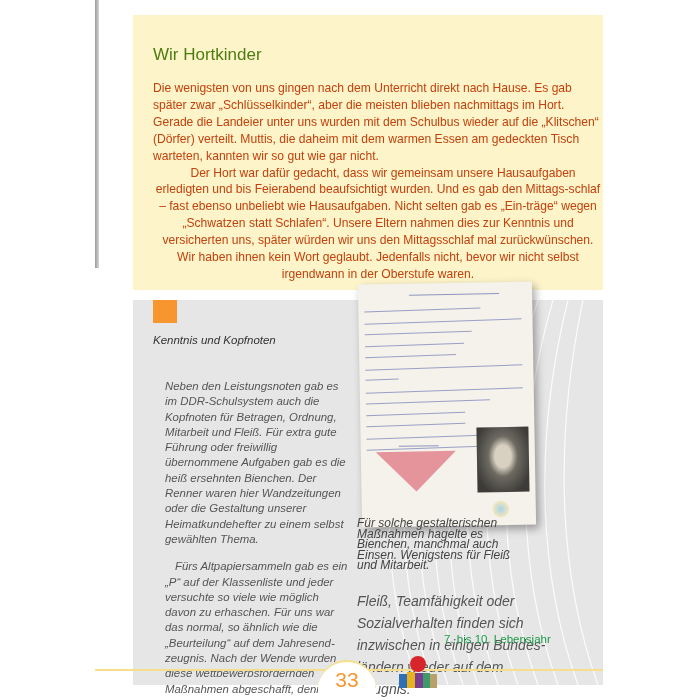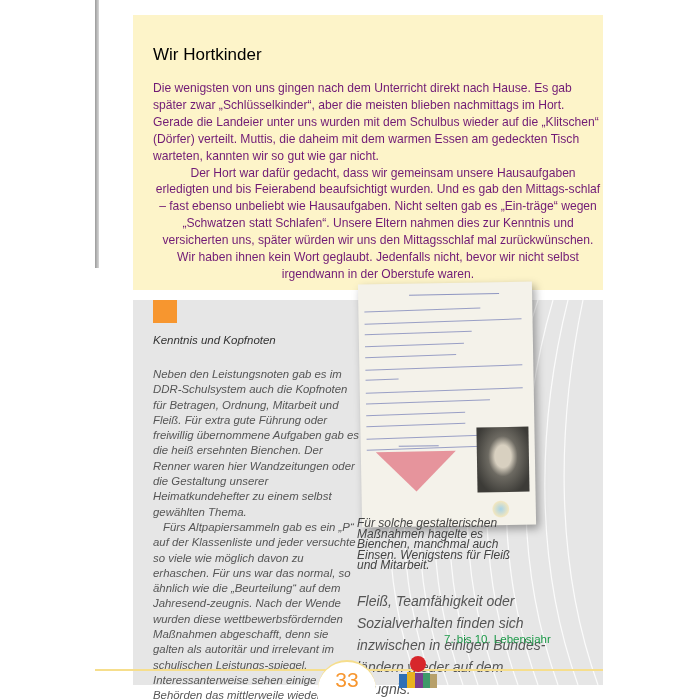--- a/index.html
+++ b/index.html
@@ -1,28 +1,28 @@
 <!DOCTYPE html>
 <html><head>
 <meta charset="utf-8">
 <style>
   html, body { margin:0; padding:0; }
   body { width:700px; height:700px; background:#ffffff; position:relative; overflow:hidden; font-family:"Liberation Sans", sans-serif; }
   .page-shadow { position:absolute; left:95px; top:0; width:4px; height:268px; background:linear-gradient(to right,#9a9a9a,#d8d8d8); }
   .yellow-box { position:absolute; left:133px; top:15px; width:470px; height:275px; background:#FDF4C9; }
-  .yellow-title { position:absolute; left:20px; top:30px; font-size:17px; color:#000000; }
-  .yellow-text { position:absolute; left:20px; top:65px; width:450px; font-size:12.1px; line-height:16.9px; color:#701a75; }
+  .yellow-title { position:absolute; left:20px; top:30px; font-size:17px; color:#4d7c0f; }
+  .yellow-text { position:absolute; left:20px; top:65px; width:450px; font-size:12.1px; line-height:16.9px; color:#c2410c; }
   .yellow-text p { margin:0; }
   .yellow-text p.indent { text-indent:10px;text-align:center; }
   .gray-box { position:absolute; left:133px; top:300px; width:470px; height:385px; background:#E6E6E6; overflow:hidden; }
   .swoosh { position:absolute; left:0; top:0; width:470px; height:385px; }
   .orange-square { position:absolute; left:153px; top:300px; width:24px; height:23px; background:#F7962F; }
   .sidebar-title { position:absolute; left:153px; top:334px; font-size:11.5px; font-style:italic; color:#333; }
   .sidebar-text { position:absolute; left:153px; top:367px; width:208px; font-size:11.4px; line-height:15.3px; font-style:italic; color:#555; }
-  .sidebar-text p { margin:0; }
+  .sidebar-text p { margin:12px; }
   .sidebar-text p.indent { text-indent:10px; }
   .doc-image { position:absolute; left:360px; top:283px; width:174px; height:243px; background:#f4f2ea; transform:rotate(-1deg); box-shadow:3px 4px 8px rgba(0,0,0,0.35); overflow:hidden; }
   .doc-lines { position:absolute; left:6px; top:4px; width:165px; }
   .doc-line { height:9.5px; border-bottom:1px solid #2a3a9a; opacity:0.45; margin-bottom:1px; transform:skewY(-1deg); }
   .doc-heading { height:7px; width:90px; margin-left:45px; margin-bottom:4px; border-bottom:1px solid #2a3a9a; opacity:0.5; }
   .doc-photo { position:absolute; left:116px; top:145px; width:52px; height:65px; background:radial-gradient(ellipse at 50% 45%, #d8d0c0 0 22%, #6d6a62 40%, #3c3b37 80%); }
   .doc-triangle { position:absolute; left:15px; top:168px; width:0; height:0; border-left:40px solid transparent; border-right:40px solid transparent; border-top:40px solid #E48A93; opacity:0.9; }
   .doc-name { position:absolute; left:38px; top:150px; width:40px; height:12px; border-bottom:1px solid #2a3a9a; opacity:0.5; }
   .doc-doodle { position:absolute; left:130px; top:218px; width:18px; height:18px; border-radius:50%; background:radial-gradient(circle,#a6d3e8,#f0e6c0 60%,transparent 70%); }
   .caption { position:absolute; left:357px; top:518px; width:160px; font-size:12px; line-height:10.5px; font-style:italic; color:#444; }

